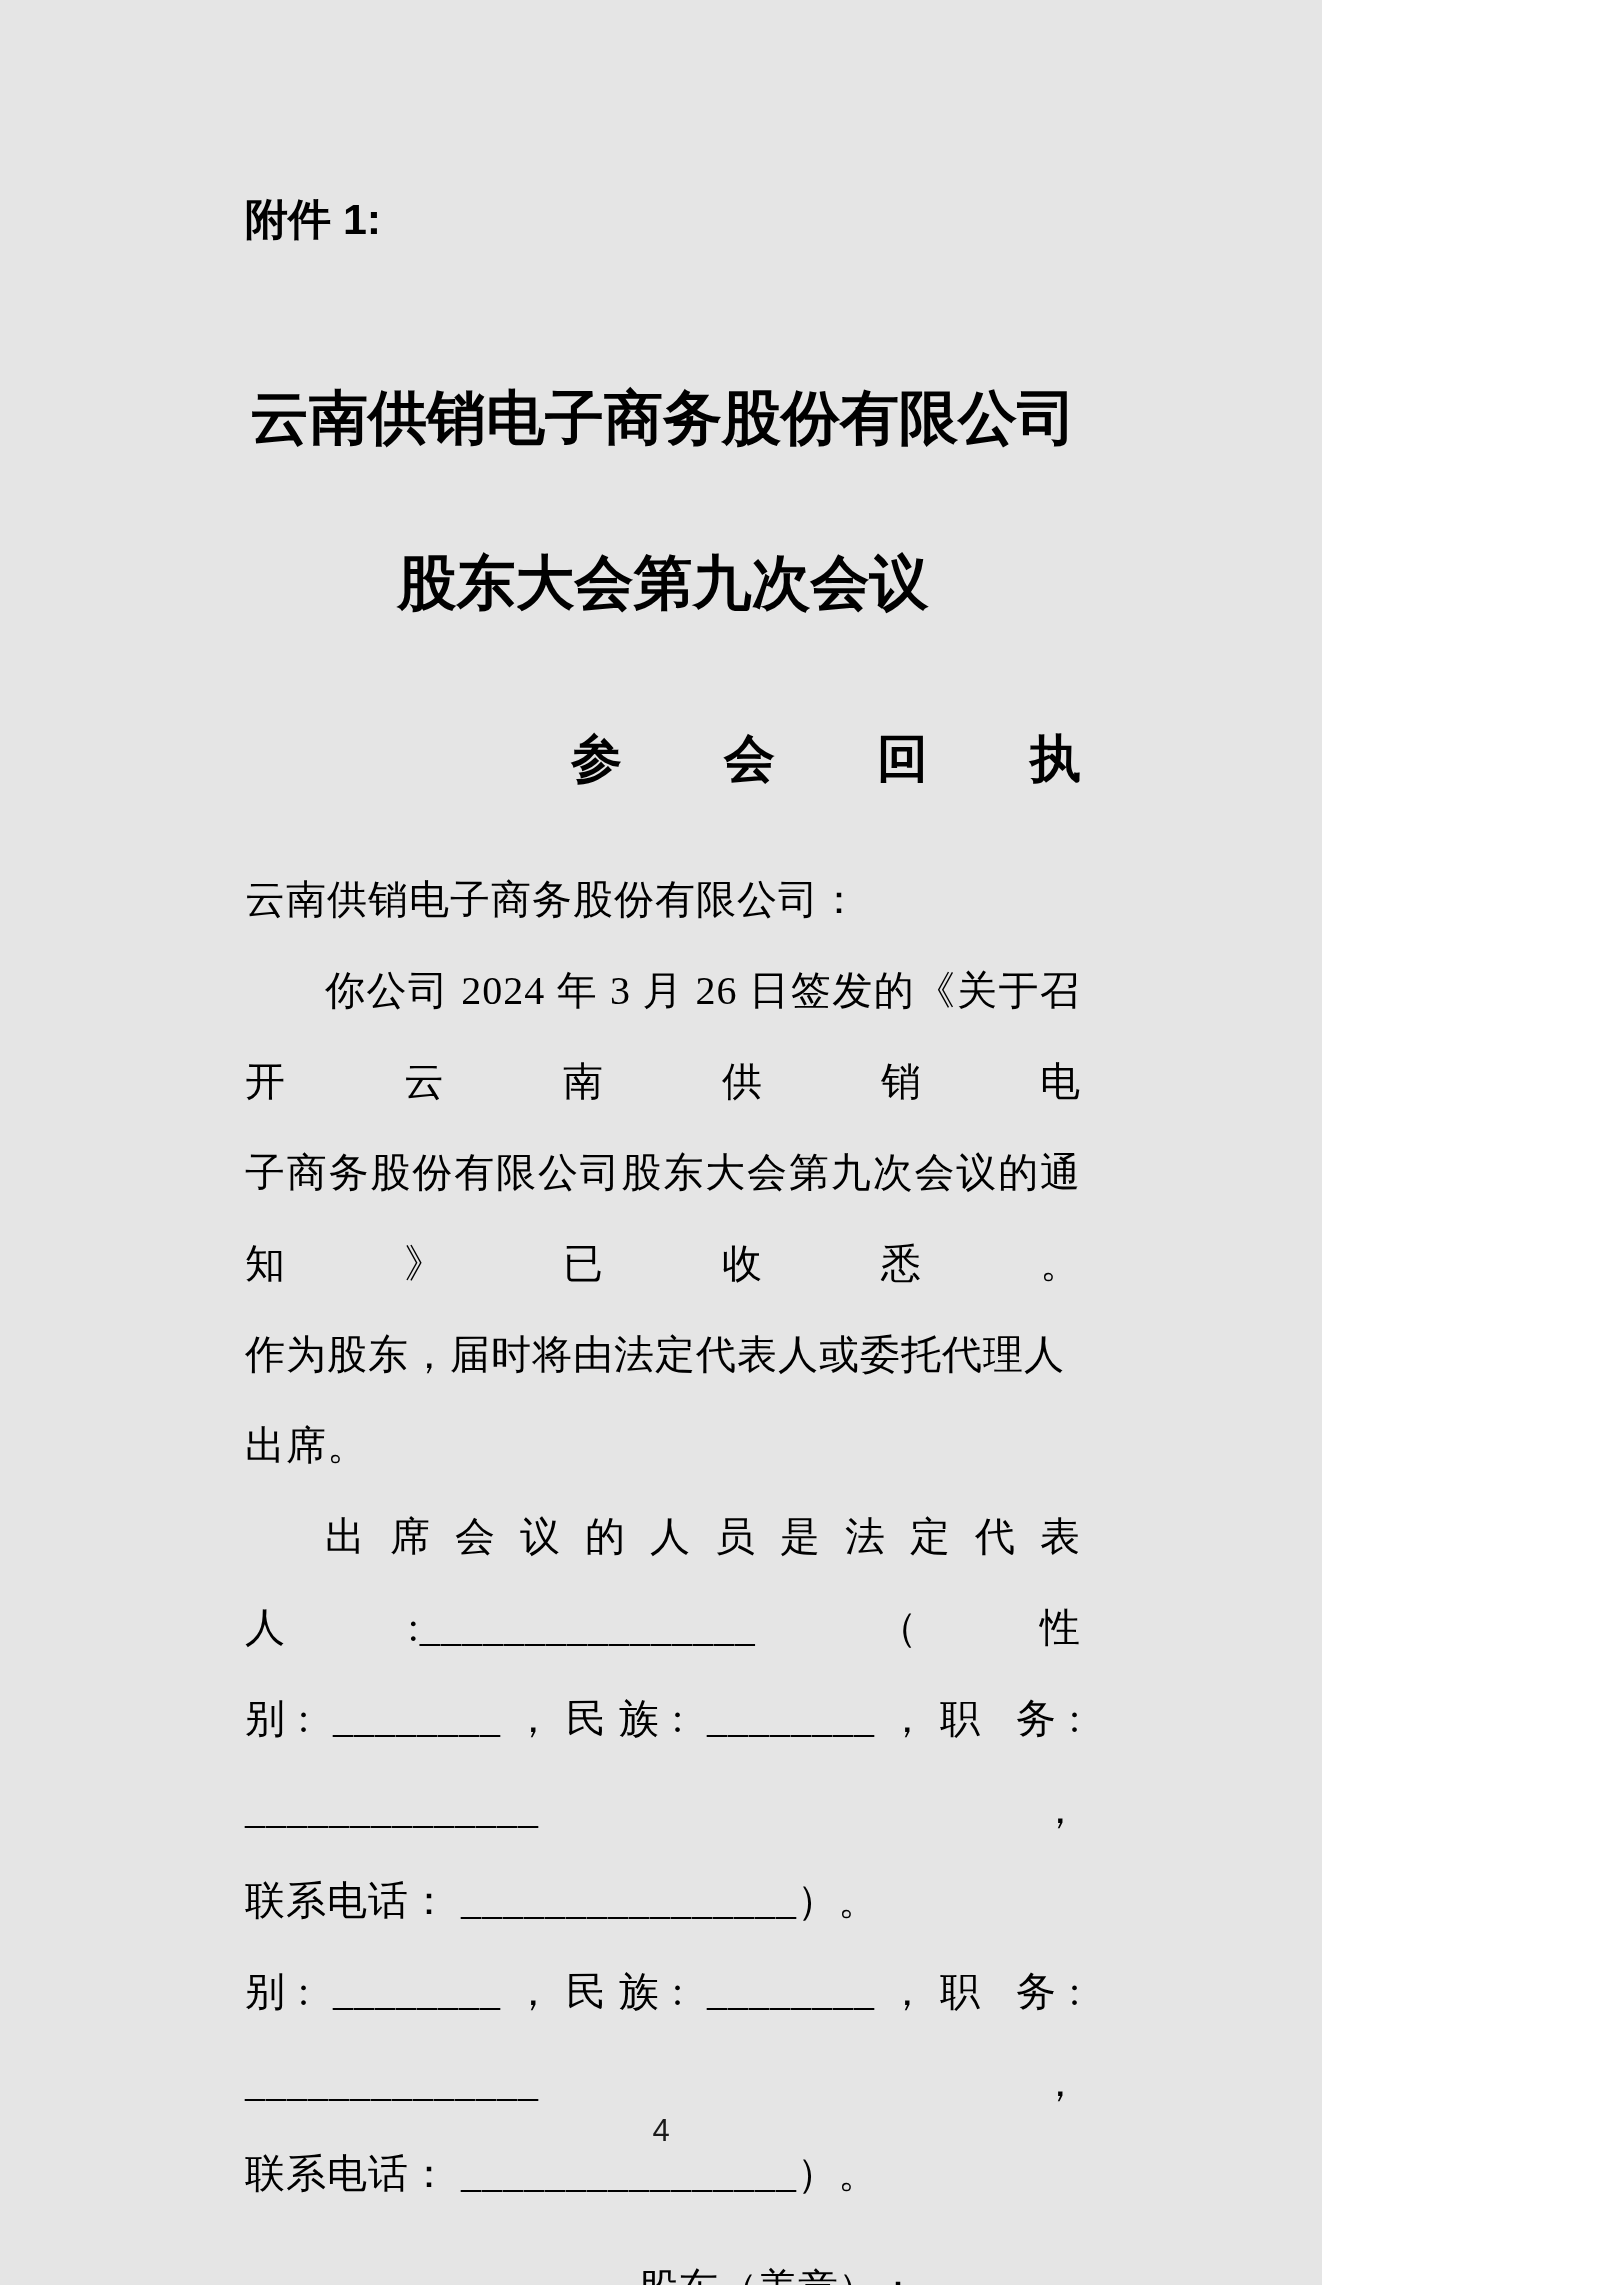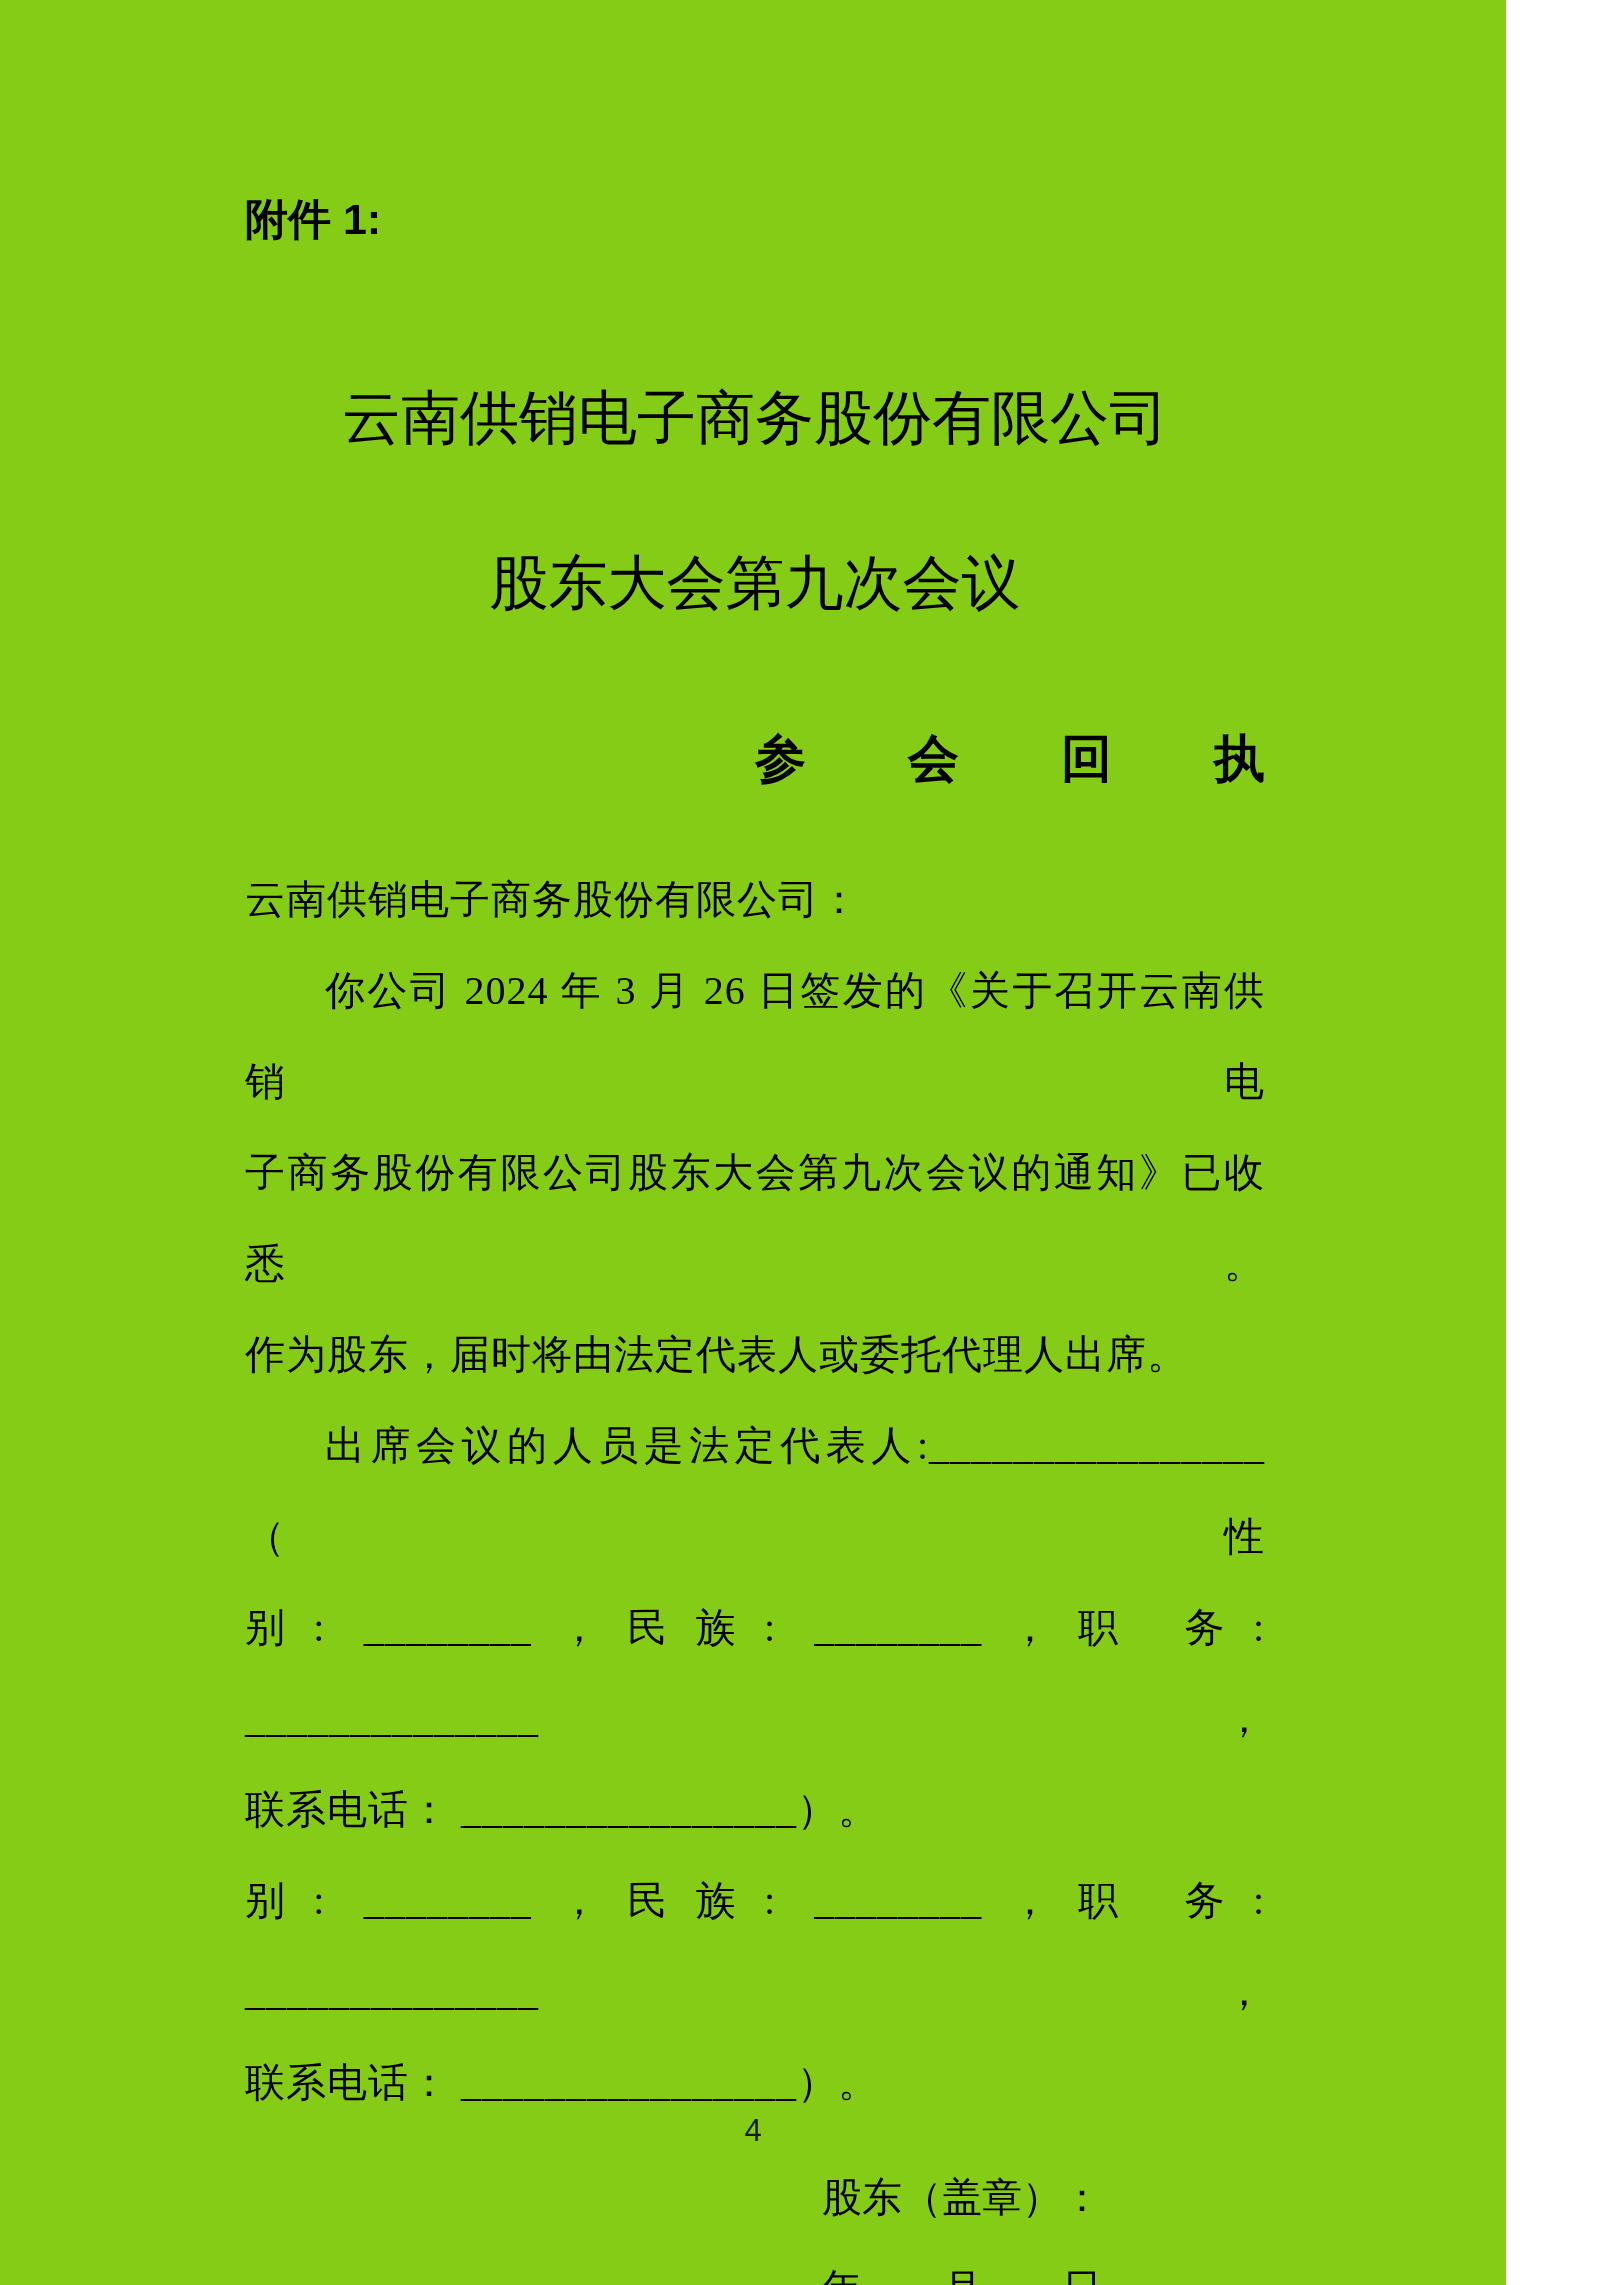--- a/index.html
+++ b/index.html
@@ -2,38 +2,38 @@
 <html><head>
 <meta charset="utf-8">
 <style>
   html, body {
     margin: 0;
     padding: 0;
     background: #ffffff;
   }
   .page {
     position: relative;
-    width: 1506px;
+    width: 1322px;
     height: 2286px;
-    background: #84cc16;
+    background: #e5e5e5;
     color: #000000;
     box-sizing: border-box;
     padding: 196px 241px 0 245px;
     font-family: "Liberation Serif", serif;
     overflow: hidden;
   }
   .attachment {
     font-family: "Liberation Sans", sans-serif;
     font-weight: 700;
     font-size: 43px;
     line-height: 1.1;
   }
   .title-line {
     text-align: center;
-    font-weight: 400;
+    font-weight: 700;
     font-size: 59px;
     line-height: 1.05;
     font-family: "Liberation Serif", serif;
   }
   .title-1 { margin-top: 145px; }
   .title-2 { margin-top: 103px; }
   .subtitle {
     text-align: right;
     font-weight: 700;
     font-size: 51px;

